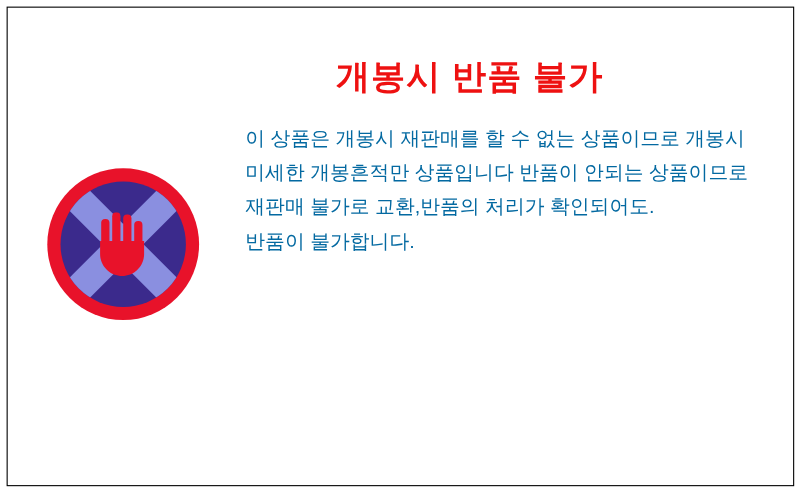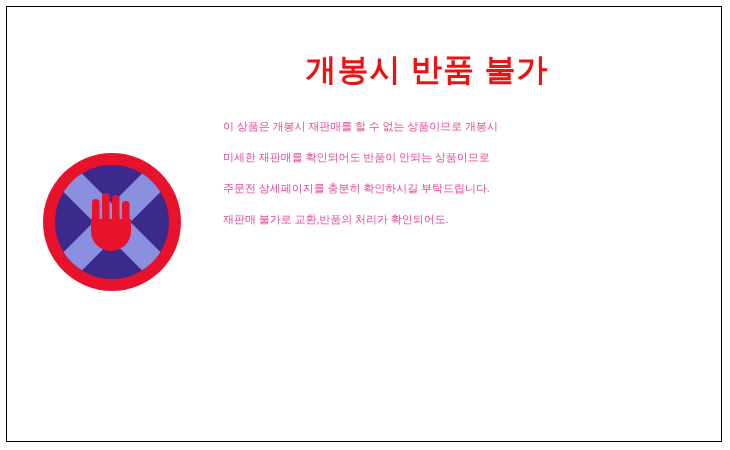--- a/index.html
+++ b/index.html
@@ -40,25 +40,24 @@
     font-size: 31px;
     font-weight: bold;
     letter-spacing: 1px;
     white-space: nowrap;
   }
   .body-text {
     position: absolute;
     left: 216px;
     top: 104px;
     width: 470px;
-    color: #ec4899;
-    font-size: 11px;
+    color: #0369a1;
+    font-size: 18px;
     line-height: 31px;
     font-weight: normal;
-    font-family: Liberation Serif, serif;
   }
   .body-text .line {
     white-space: nowrap;
   }
 
   
   .icon-wrap {
     position: absolute;
     left: 36px;
     top: 146px;
@@ -127,19 +126,19 @@
             <path d="M4 26 h40 v12 c0 11 -9 20 -20 20 s-20 -9 -20 -20 z"></path>
           </g>
         </svg>
       </div>
     </div>
 
     <div class="title">개봉시 반품 불가</div>
 
     <div class="body-text">
       <div class="line">이 상품은 개봉시 재판매를 할 수 없는 상품이므로 개봉시</div>
-      <div class="line">미세한 재판매를 확인되어도 반품이 안되는 상품이므로</div>
-      <div class="line">주문전 상세페이지를 충분히 확인하시길 부탁드립니다.</div>
+      <div class="line">미세한 개봉흔적만 상품입니다 반품이 안되는 상품이므로</div>
       <div class="line">재판매 불가로 교환,반품의 처리가 확인되어도.</div>
+      <div class="line">반품이 불가합니다.</div>
     </div>
 
   </div>
 </div>
 
 </body></html>

